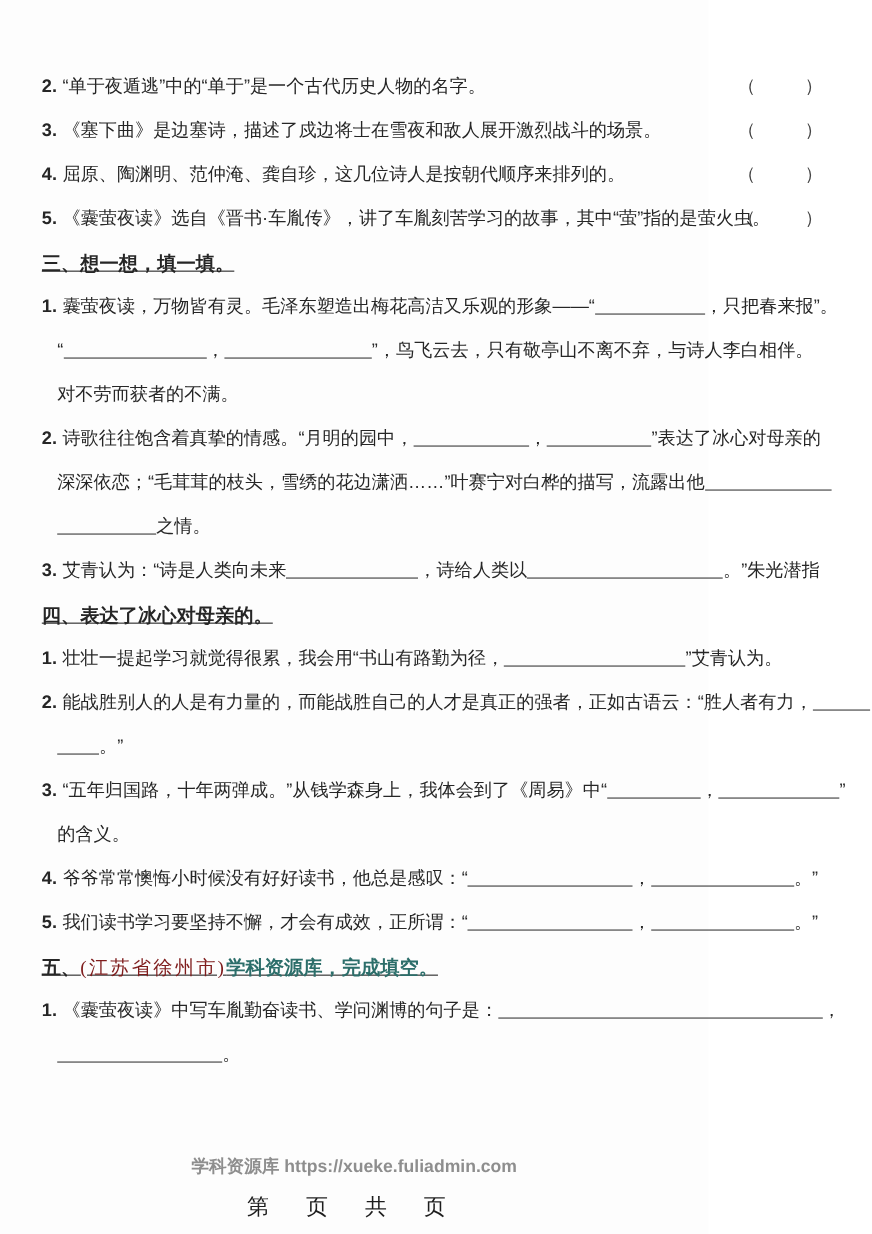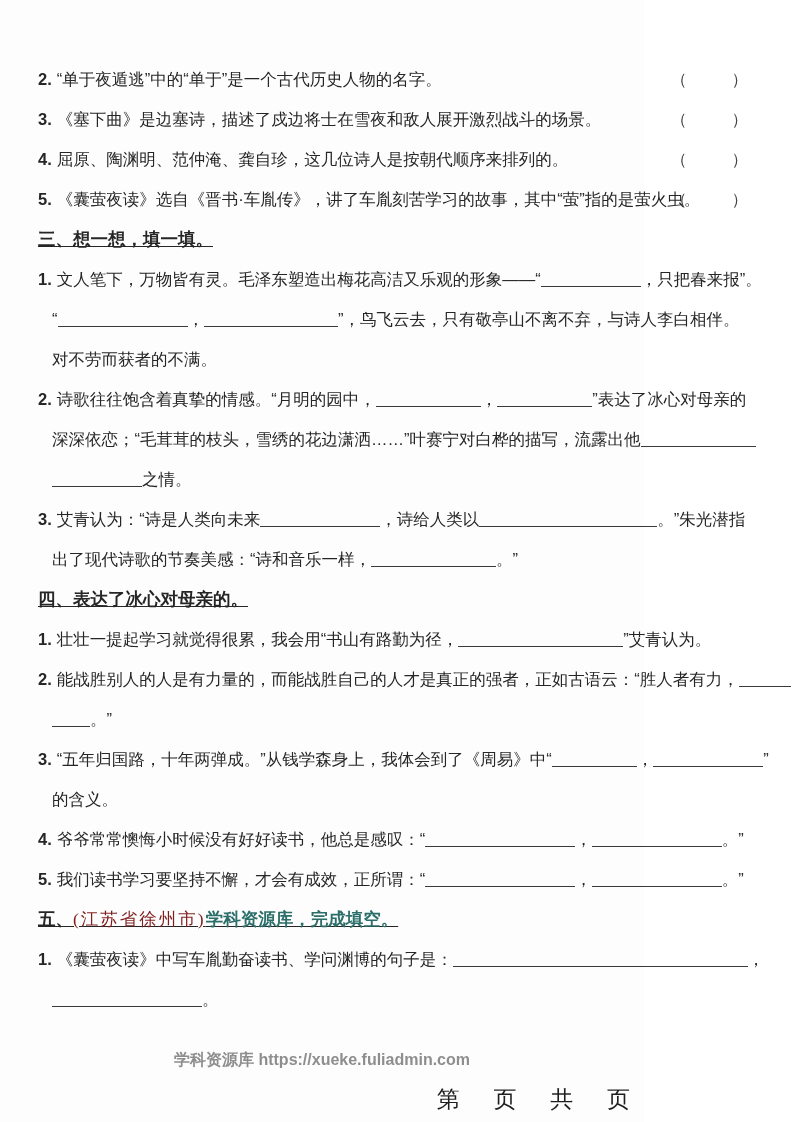--- a/index.html
+++ b/index.html
@@ -64,45 +64,43 @@
     left:0;right:0;
     text-align:center;
   }
   .footer-site{
     top:1050px;
     font-size:16px;
     color:#8e8e8e;
   }
   .footer-page{
     top:1084px;
-    font-size:23px;
+    font-size:20px;
     color:#1d1d1d;
     letter-spacing:14px;
-    font-family:Liberation Serif, serif;
-    text-align:right;
+    font-family:Liberation Sans, sans-serif;
   }
 </style>
 </head>
 <body>
 
 <div class="page">
   <div class="content" id="content">
       <div class="row item"><span class="num">2.</span><span>“单于夜遁逃”中的“单于”是一个古代历史人物的名字。</span><span class="bracket">（　）</span></div>
       <div class="row item"><span class="num">3.</span><span>《塞下曲》是边塞诗，描述了戍边将士在雪夜和敌人展开激烈战斗的场景。</span><span class="bracket">（　）</span></div>
       <div class="row item"><span class="num">4.</span><span>屈原、陶渊明、范仲淹、龚自珍，这几位诗人是按朝代顺序来排列的。</span><span class="bracket">（　）</span></div>
       <div class="row item"><span class="num">5.</span><span>《囊萤夜读》选自《晋书·车胤传》，讲了车胤刻苦学习的故事，其中“萤”指的是萤火虫。</span><span class="bracket">（　）</span></div>
       <div class="row head"><span>三、想一想，填一填。</span></div>
-      <div class="row item"><span class="num">1.</span><span>文人笔下，万物皆有灵。毛泽东塑造出梅花高洁又乐观的形象——“</span><span class="blank" style="width: 100px; border-bottom-color: rgb(58, 58, 58);"></span><span>，只把春来报”。</span></div>
+      <div class="row item"><span class="num">1.</span><span>囊萤夜读，万物皆有灵。毛泽东塑造出梅花高洁又乐观的形象——“</span><span class="blank" style="width: 100px; border-bottom-color: rgb(58, 58, 58);"></span><span>，只把春来报”。</span></div>
       <div class="row cont"><span>“</span><span class="blank" style="width: 130px; border-bottom-color: rgb(58, 58, 58);"></span><span>，</span><span class="blank" style="width: 134px; border-bottom-color: rgb(58, 58, 58);"></span><span>”，鸟飞云去，只有敬亭山不离不弃，与诗人李白相伴。</span></div>
       <div class="row cont"><span>对不劳而获者的不满。</span></div>
       <div class="row item"><span class="num">2.</span><span>诗歌往往饱含着真挚的情感。“月明的园中，</span><span class="blank" style="width: 105px; border-bottom-color: rgb(58, 58, 58);"></span><span>，</span><span class="blank" style="width: 95px; border-bottom-color: rgb(58, 58, 58);"></span><span>”表达了冰心对母亲的</span></div>
       <div class="row cont"><span>深深依恋；“毛茸茸的枝头，雪绣的花边潇洒……”叶赛宁对白桦的描写，流露出他</span><span class="blank" style="width: 115px; border-bottom-color: rgb(58, 58, 58);"></span></div>
       <div class="row cont"><span class="blank" style="width: 90px; border-bottom-color: rgb(58, 58, 58);"></span><span>之情。</span></div>
       <div class="row item"><span class="num">3.</span><span>艾青认为：“诗是人类向未来</span><span class="blank" style="width: 120px; border-bottom-color: rgb(58, 58, 58);"></span><span>，诗给人类以</span><span class="blank" style="width: 178px; border-bottom-color: rgb(58, 58, 58);"></span><span>。”朱光潜指</span></div>
-      <div class="row cont"><span>出了现代诗歌的节奏美感：“诗和音乐一样，</span><span class="blank" style="width: 125px; border-bottom-color: rgb(58, 58, 58);"></span><span>。”</span></div>
       <div class="row head"><span>四、表达了冰心对母亲的。</span></div>
       <div class="row item"><span class="num">1.</span><span>壮壮一提起学习就觉得很累，我会用“书山有路勤为径，</span><span class="blank" style="width: 165px; border-bottom-color: rgb(58, 58, 58);"></span><span>”艾青认为。</span></div>
       <div class="row item"><span class="num">2.</span><span>能战胜别人的人是有力量的，而能战胜自己的人才是真正的强者，正如古语云：“胜人者有力，</span><span class="blank" style="width: 52px; border-bottom-color: rgb(58, 58, 58);"></span></div>
       <div class="row cont"><span class="blank" style="width: 38px; border-bottom-color: rgb(58, 58, 58);"></span><span>。”</span></div>
       <div class="row item"><span class="num">3.</span><span>“五年归国路，十年两弹成。”从钱学森身上，我体会到了《周易》中“</span><span class="blank" style="width: 85px; border-bottom-color: rgb(58, 58, 58);"></span><span>，</span><span class="blank" style="width: 110px; border-bottom-color: rgb(58, 58, 58);"></span><span>”</span></div>
       <div class="row cont"><span>的含义。</span></div>
       <div class="row item"><span class="num">4.</span><span>爷爷常常懊悔小时候没有好好读书，他总是感叹：“</span><span class="blank" style="width: 150px; border-bottom-color: rgb(58, 58, 58);"></span><span>，</span><span class="blank" style="width: 130px; border-bottom-color: rgb(58, 58, 58);"></span><span>。”</span></div>
       <div class="row item"><span class="num">5.</span><span>我们读书学习要坚持不懈，才会有成效，正所谓：“</span><span class="blank" style="width: 150px; border-bottom-color: rgb(58, 58, 58);"></span><span>，</span><span class="blank" style="width: 130px; border-bottom-color: rgb(58, 58, 58);"></span><span>。”</span></div>
       <div class="row head"><span style="color: rgb(38, 38, 38);">五、</span><span class="seg-kai" style="color: #7f1d1d;">(江苏省徐州市)</span><span style="color: rgb(44, 110, 106);">学科资源库，完成填空。</span></div>
       <div class="row item"><span class="num">1.</span><span>《囊萤夜读》中写车胤勤奋读书、学问渊博的句子是：</span><span class="blank" style="width: 295px; border-bottom-color: rgb(58, 58, 58);"></span><span>，</span></div>

